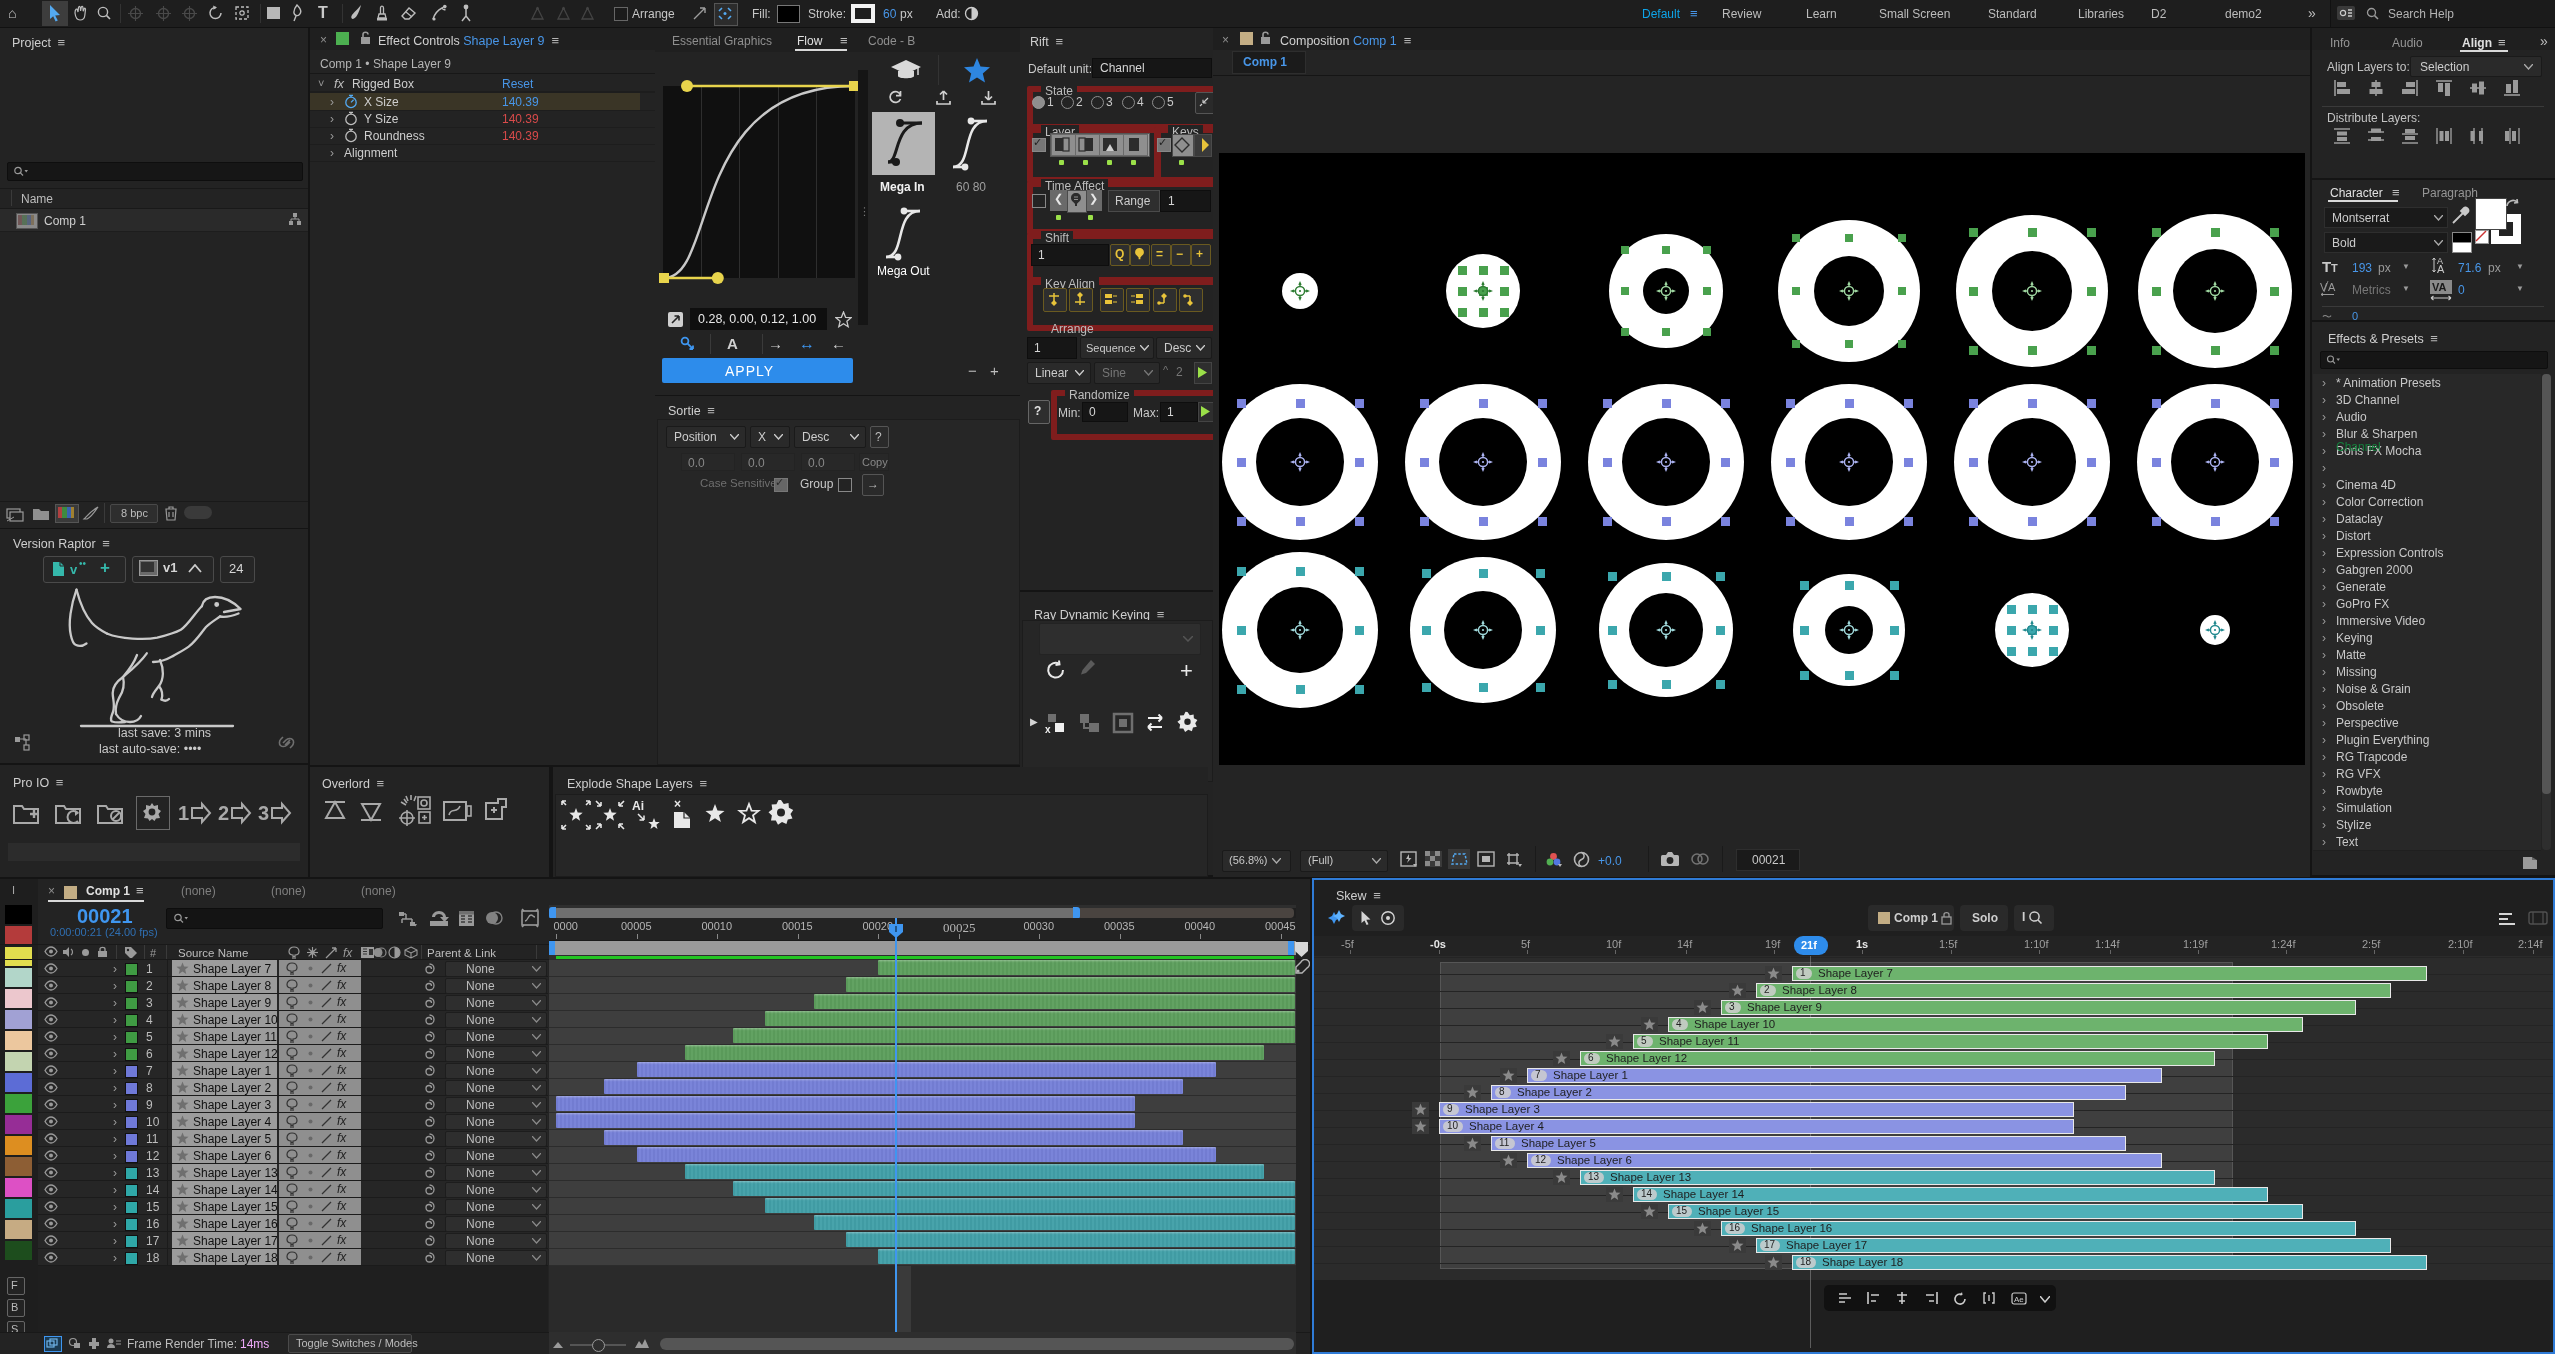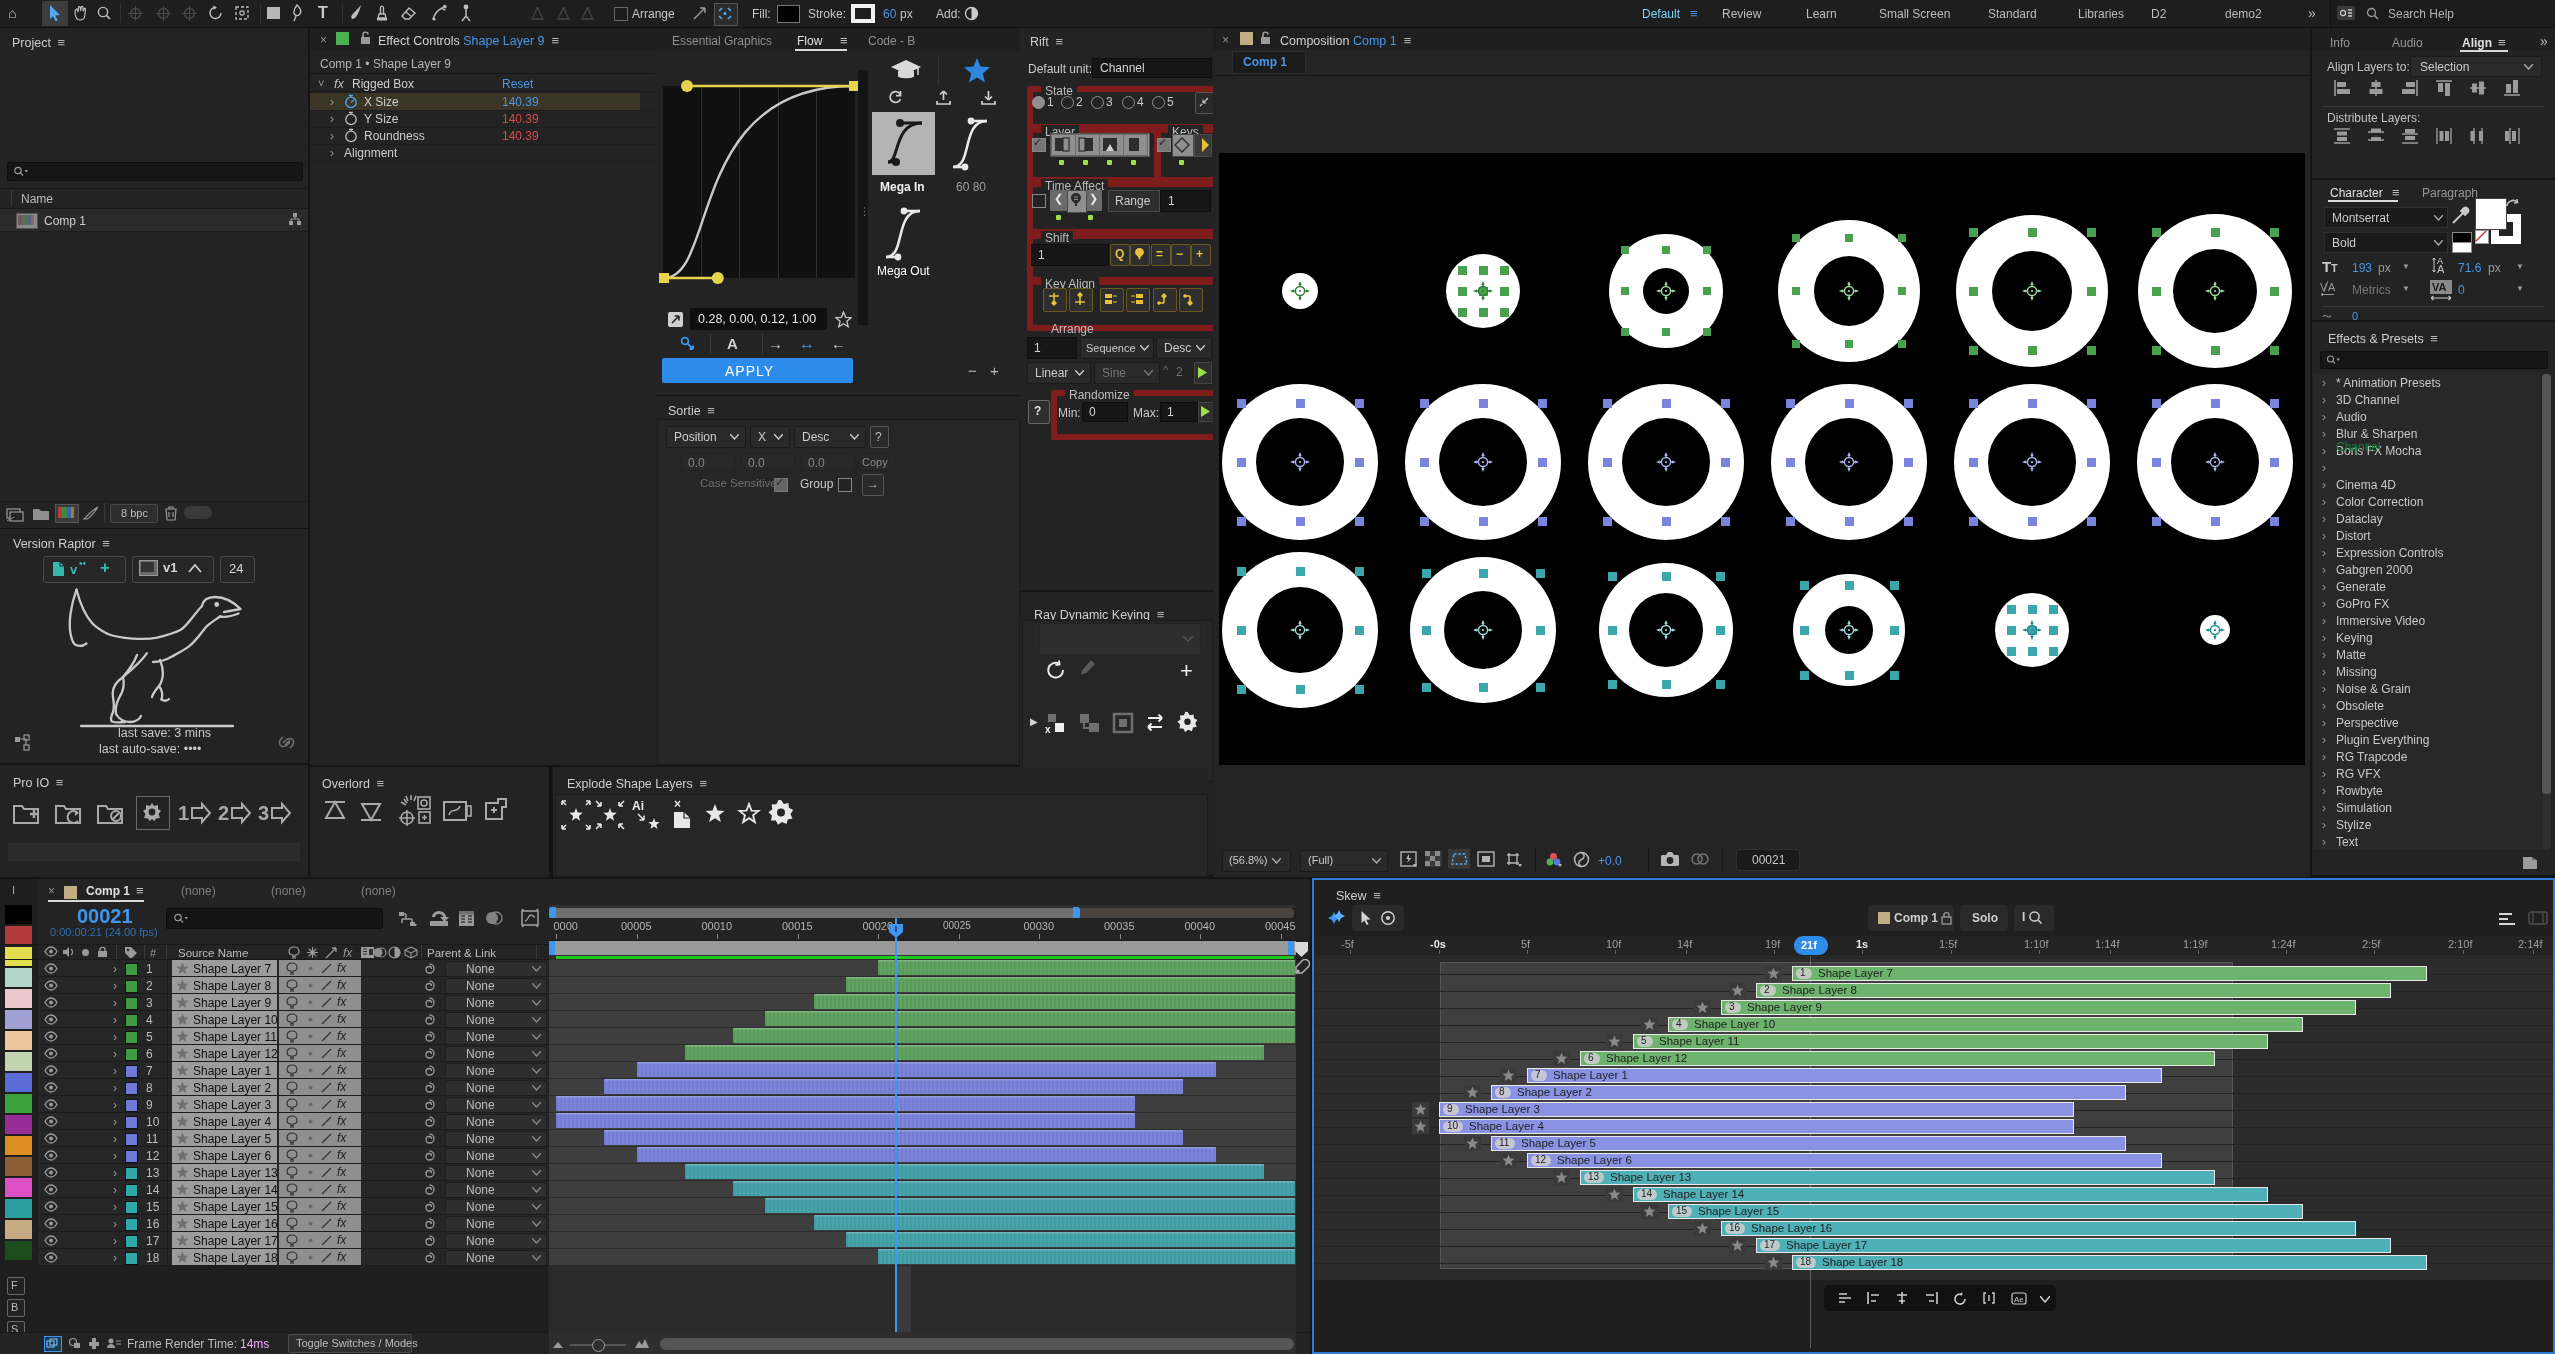--- a/index.html
+++ b/index.html
@@ -103,21 +103,21 @@
     <div class="p" style="left:808px;top:7px;white-space:nowrap;color:#c7c7c7;">Stroke:</div>
     <div class="p" style="left:851px;top:4px;width:24px;height:19px;background:#f2f2f2;"></div>
     <div class="p" style="left:855px;top:8px;width:16px;height:11px;background:#1e1e1e;"></div>
     <div class="p" style="left:883px;top:7px;white-space:nowrap;color:#4896e8;">60</div>
     <div class="p" style="left:900px;top:7px;white-space:nowrap;color:#c7c7c7;">px</div>
     <div class="p" style="left:936px;top:7px;white-space:nowrap;color:#c7c7c7;">Add:</div>
     <svg class="p" style="left:964px;top:6px" width="15" height="15" viewBox="0 0 15 15">
       <circle cx="7.5" cy="7.5" r="6" fill="none" stroke="#ccc" stroke-width="1.3"></circle>
       <path d="M7.5 1.5 A6 6 0 0 1 7.5 13.5 Z" fill="#ccc"></path>
     </svg>
-    <div class="p" style="left:1642px;top:7px;white-space:nowrap;color:#7dd3fc;">Default</div>
+    <div class="p" style="left:1642px;top:7px;white-space:nowrap;color:#0ea5e9;">Default</div>
     <div class="p" style="left:1690px;top:6px;white-space:nowrap;color:#4896e8;font-size:13px;">≡</div>
     <div class="p" style="left:1722px;top:7px;white-space:nowrap;color:#bdbdbd;">Review</div>
     <div class="p" style="left:1806px;top:7px;white-space:nowrap;color:#bdbdbd;">Learn</div>
     <div class="p" style="left:1879px;top:7px;white-space:nowrap;color:#bdbdbd;">Small Screen</div>
     <div class="p" style="left:1988px;top:7px;white-space:nowrap;color:#bdbdbd;">Standard</div>
     <div class="p" style="left:2078px;top:7px;white-space:nowrap;color:#bdbdbd;">Libraries</div>
     <div class="p" style="left:2151px;top:7px;white-space:nowrap;color:#bdbdbd;">D2</div>
     <div class="p" style="left:2225px;top:7px;white-space:nowrap;color:#bdbdbd;">demo2</div>
     <div class="p" style="left:2308px;top:5px;white-space:nowrap;color:#bdbdbd;font-size:14px;">»</div>
     <div class="p" style="left:2330px;top:0px;width:1px;height:27px;background:#111;"></div>
@@ -2076,21 +2076,21 @@
     <div class="p" style="left:553.5px;top:920px;white-space:nowrap;color:#b5b5b5;font-size:11px;">0000</div>
     <div class="p" style="left:556px;top:934px;width:1px;height:5px;background:#8a8a8a;"></div>
     <div class="p" style="left:621.0px;top:920px;white-space:nowrap;color:#b5b5b5;font-size:11px;">00005</div>
     <div class="p" style="left:637px;top:934px;width:1px;height:5px;background:#8a8a8a;"></div>
     <div class="p" style="left:701.5px;top:920px;white-space:nowrap;color:#b5b5b5;font-size:11px;">00010</div>
     <div class="p" style="left:717px;top:934px;width:1px;height:5px;background:#8a8a8a;"></div>
     <div class="p" style="left:782.0px;top:920px;white-space:nowrap;color:#b5b5b5;font-size:11px;">00015</div>
     <div class="p" style="left:798px;top:934px;width:1px;height:5px;background:#8a8a8a;"></div>
     <div class="p" style="left:862.5px;top:920px;white-space:nowrap;color:#b5b5b5;font-size:11px;">00020</div>
     <div class="p" style="left:878px;top:934px;width:1px;height:5px;background:#8a8a8a;"></div>
-    <div class="p" style="left:943.0px;top:920px;white-space:nowrap;color:#b5b5b5;font-size:10px;">00025</div>
+    <div class="p" style="left:943.0px;top:920px;white-space:nowrap;color:#b5b5b5;font-size:13px;font-family:Liberation Serif, serif;">00025</div>
     <div class="p" style="left:959px;top:934px;width:1px;height:5px;background:#8a8a8a;"></div>
     <div class="p" style="left:1023.5px;top:920px;white-space:nowrap;color:#b5b5b5;font-size:11px;">00030</div>
     <div class="p" style="left:1039px;top:934px;width:1px;height:5px;background:#8a8a8a;"></div>
     <div class="p" style="left:1104.0px;top:920px;white-space:nowrap;color:#b5b5b5;font-size:11px;">00035</div>
     <div class="p" style="left:1120px;top:934px;width:1px;height:5px;background:#8a8a8a;"></div>
     <div class="p" style="left:1184.5px;top:920px;white-space:nowrap;color:#b5b5b5;font-size:11px;">00040</div>
     <div class="p" style="left:1200px;top:934px;width:1px;height:5px;background:#8a8a8a;"></div>
     <div class="p" style="left:1265.0px;top:920px;white-space:nowrap;color:#b5b5b5;font-size:11px;">00045</div>
     <div class="p" style="left:1281px;top:934px;width:1px;height:5px;background:#8a8a8a;"></div>
     <div class="p" style="left:549px;top:941px;width:747px;height:14px;background:#9a9a9a;"></div>

